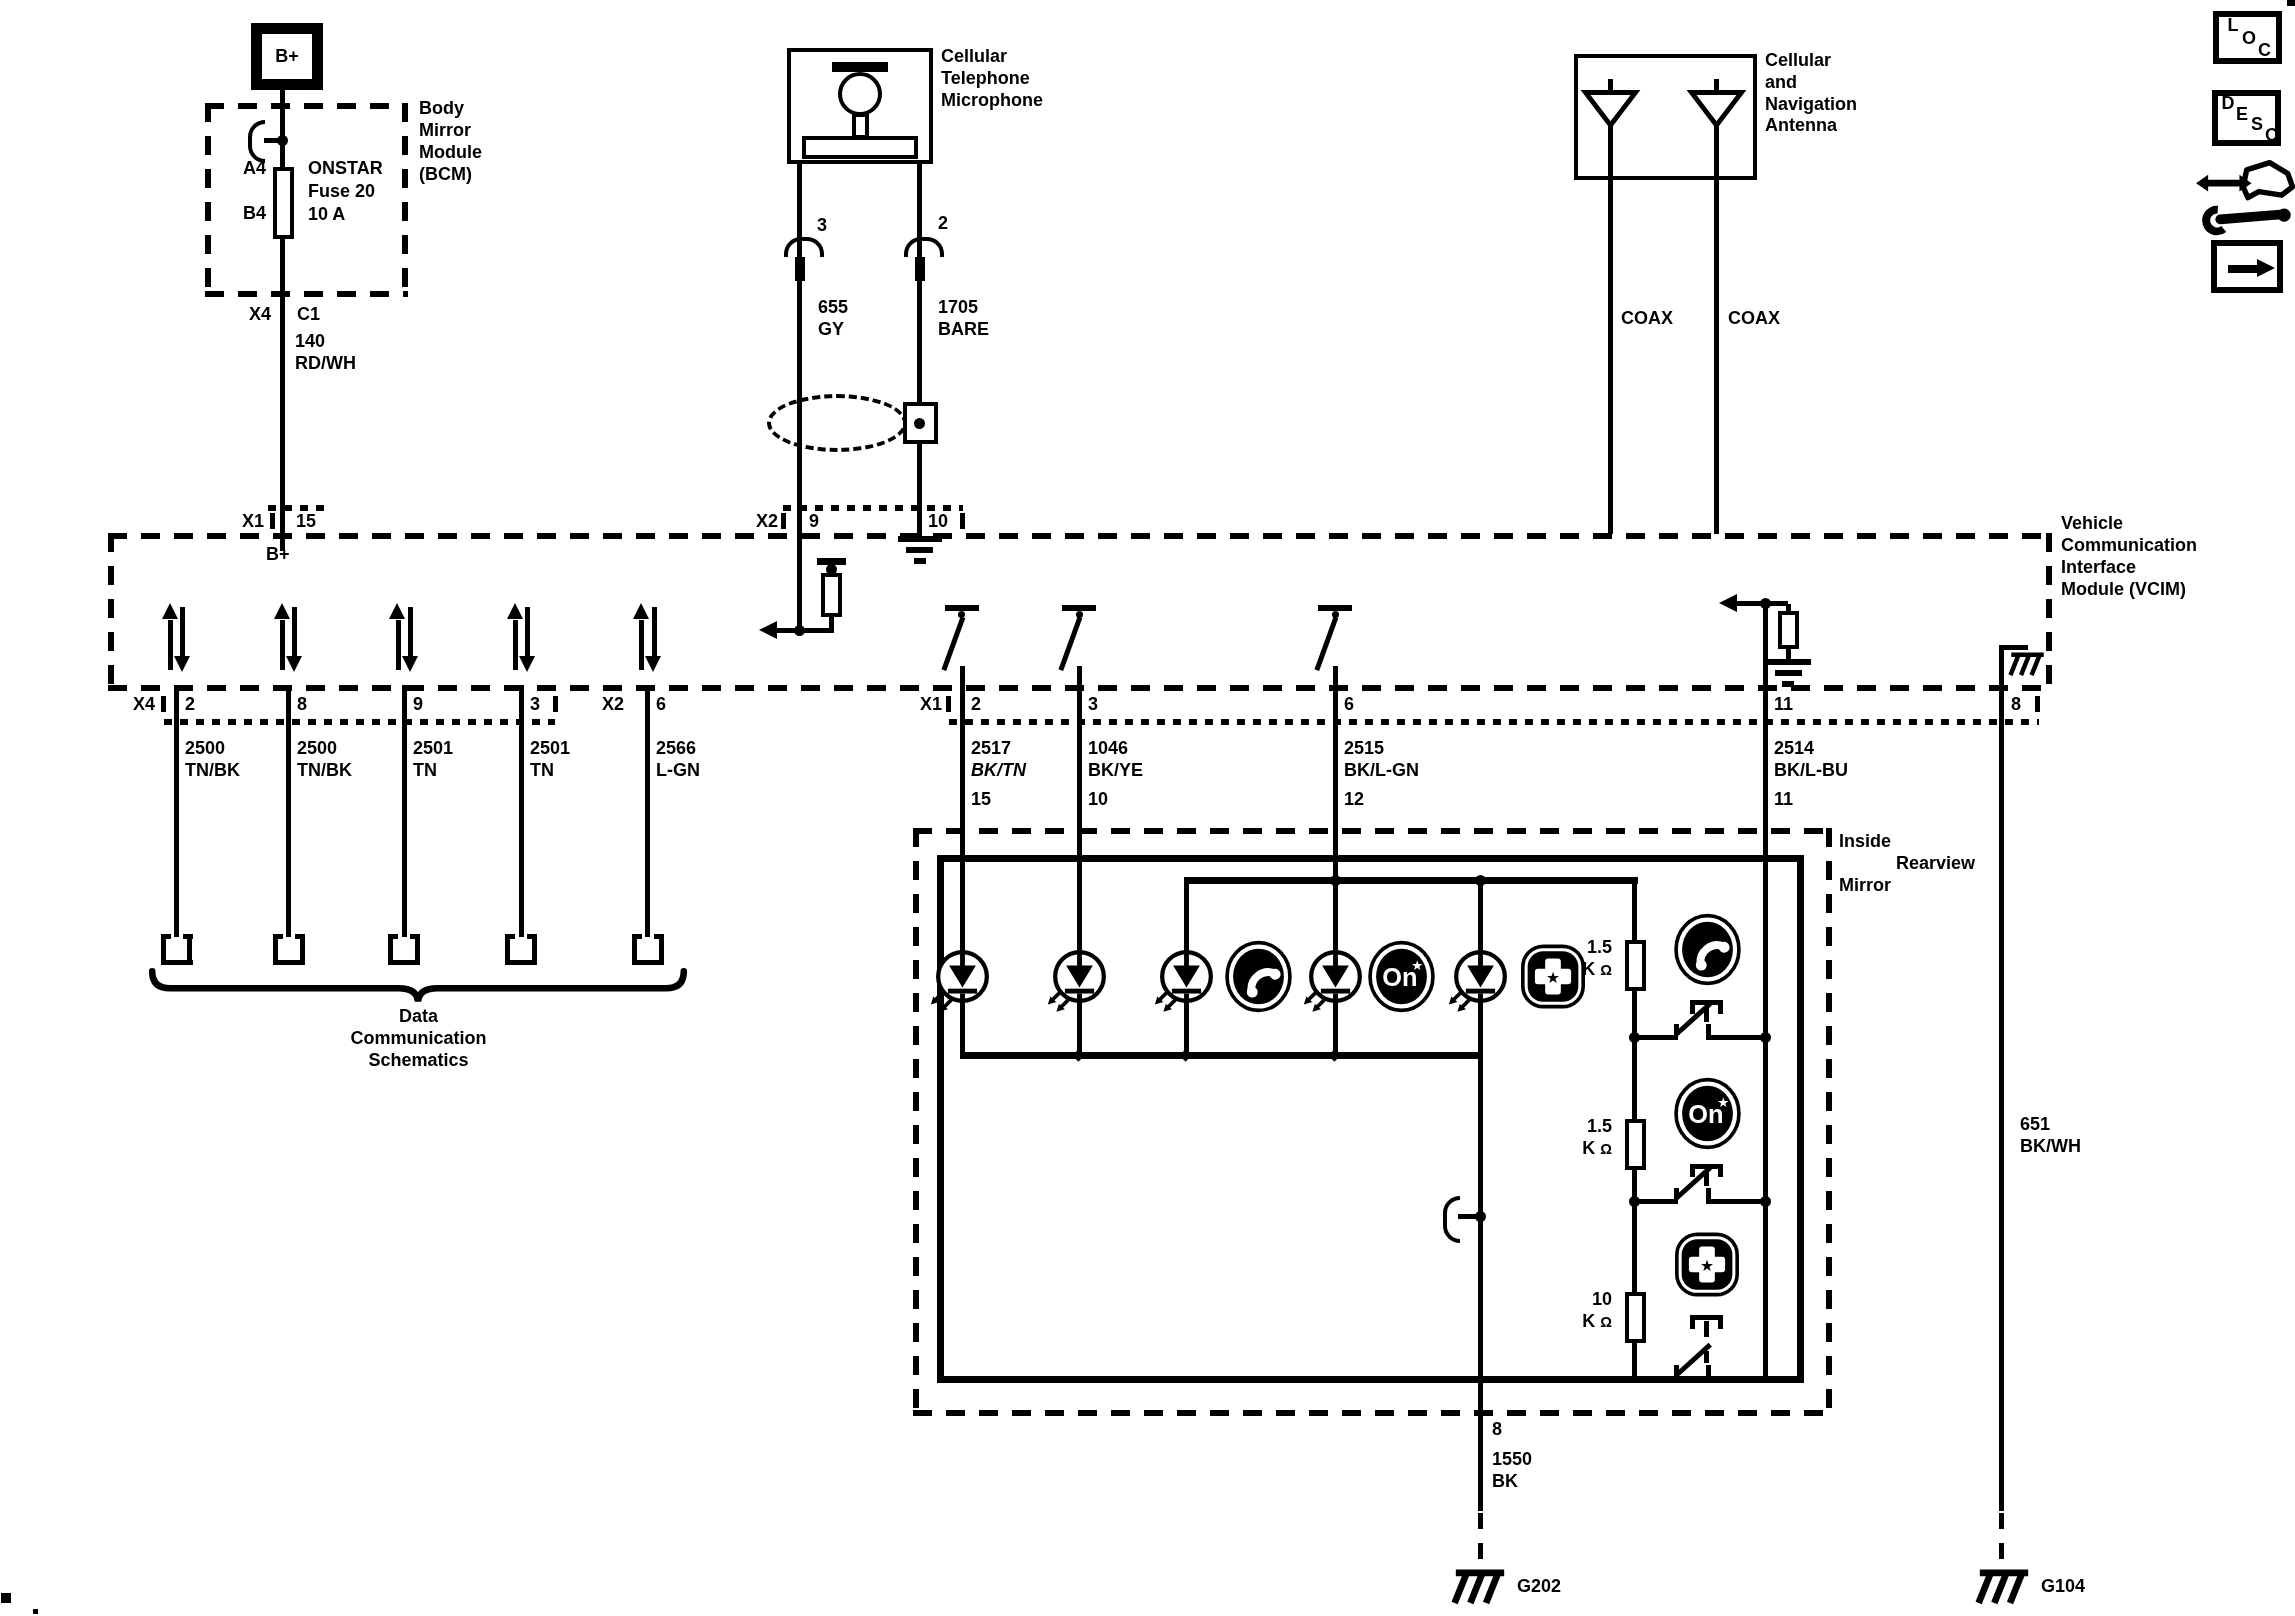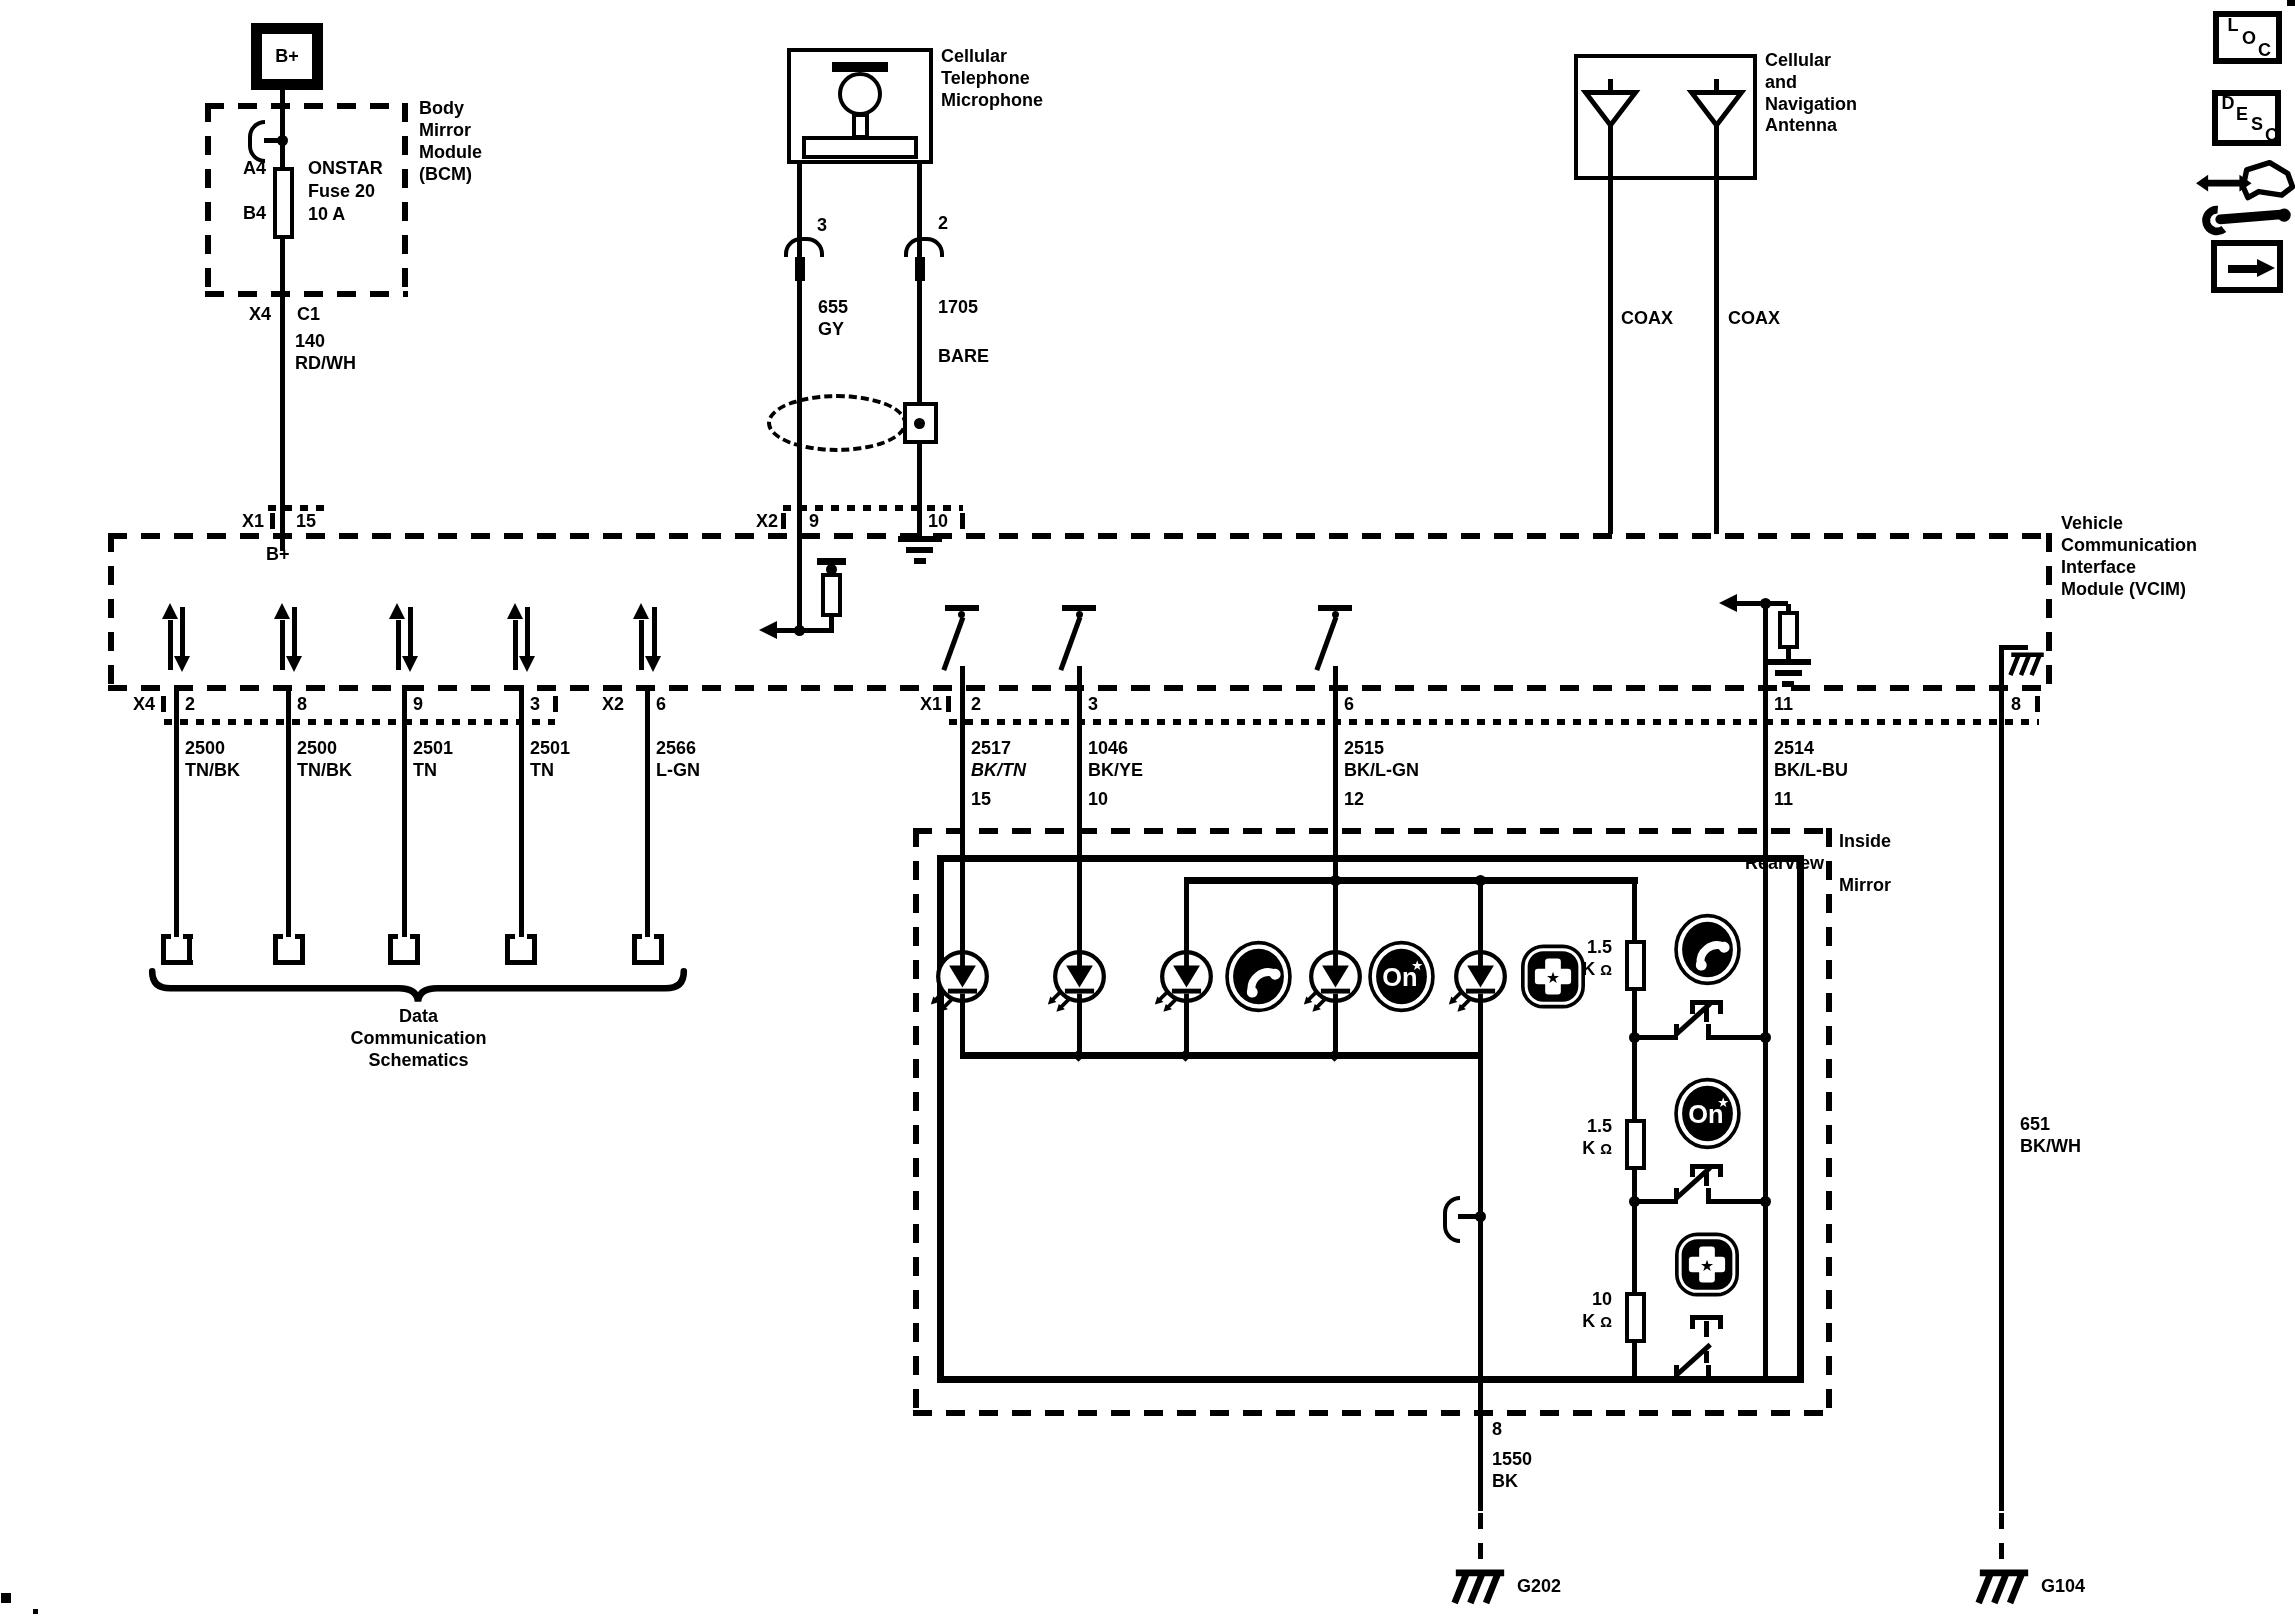--- a/index.html
+++ b/index.html
@@ -83,21 +83,21 @@
 
   <div class="arcD" style="left:784px;top:237px;width:32px;height:16px;"></div>
   <div class="w" style="left:795px;top:257px;width:9.7px;height:24px;"></div>
   <div class="arcD" style="left:904px;top:237px;width:32px;height:16px;"></div>
   <div class="w" style="left:915px;top:257px;width:9.7px;height:24px;"></div>
   <div class="t" style="left:817px;top:216px;">3</div>
   <div class="t" style="left:938px;top:214px;">2</div>
   <div class="t" style="left:818px;top:298px;">655</div>
   <div class="t" style="left:818px;top:320px;">GY</div>
   <div class="t" style="left:938px;top:298px;">1705</div>
-  <div class="t" style="left:938px;top:320px;margin-top:27px;">BARE</div>
+  <div class="t" style="left:938px;top:320px;">BARE</div>
 
   <div style="position:absolute;left:767px;top:394px;width:140px;height:58px;border:4.9px dashed #000;border-radius:50%;box-sizing:border-box;"></div>
   <div class="sbox" style="left:903px;top:402px;width:35px;height:42px;"></div>
   <div class="dot" style="left:914px;top:418px;"></div>
 
   <div class="pt" style="left:783px;top:505px;width:180px;"></div>
   <div class="t tr" style="left:736px;top:512px;width:42px;">X2</div>
   <div class="tick" style="left:781px;top:513px;"></div>
   <div class="t" style="left:809px;top:512px;">9</div>
   <div class="t" style="left:928px;top:512px;">10</div>
@@ -280,21 +280,21 @@
   <div class="t" style="left:971px;top:790px;">15</div>
   <div class="t" style="left:1088px;top:790px;">10</div>
   <div class="t" style="left:1344px;top:790px;">12</div>
   <div class="t" style="left:1774px;top:790px;">11</div>
 
   <div class="dh" style="left:913px;top:828px;width:919px;"></div>
   <div class="dh" style="left:913px;top:1410px;width:919px;"></div>
   <div class="dv" style="left:913px;top:828px;height:588px;"></div>
   <div class="dv" style="left:1826px;top:828px;height:588px;"></div>
   <div class="t" style="left:1839px;top:832px;">Inside</div>
-  <div class="t" style="left:1745px;top:854px;">Rearview</div>
+  <div class="t" style="left:1896px;top:854px;">Rearview</div>
   <div class="t" style="left:1839px;top:876px;">Mirror</div>
 
   <div style="position:absolute;left:937px;top:855px;width:867px;height:528px;border:7.3px solid #000;box-sizing:border-box;"></div>
 
   <div class="w" style="left:1184px;top:877px;width:454px;height:7.3px;"></div>
   <div class="w" style="left:960px;top:1052px;width:523px;height:7.3px;"></div>
   <div class="dot" style="left:1330px;top:875px;"></div>
   <div class="dot" style="left:1475px;top:875px;"></div>
   <div class="dia" style="left:1074px;top:1051px;"></div>
   <div class="dia" style="left:1181px;top:1051px;"></div>

